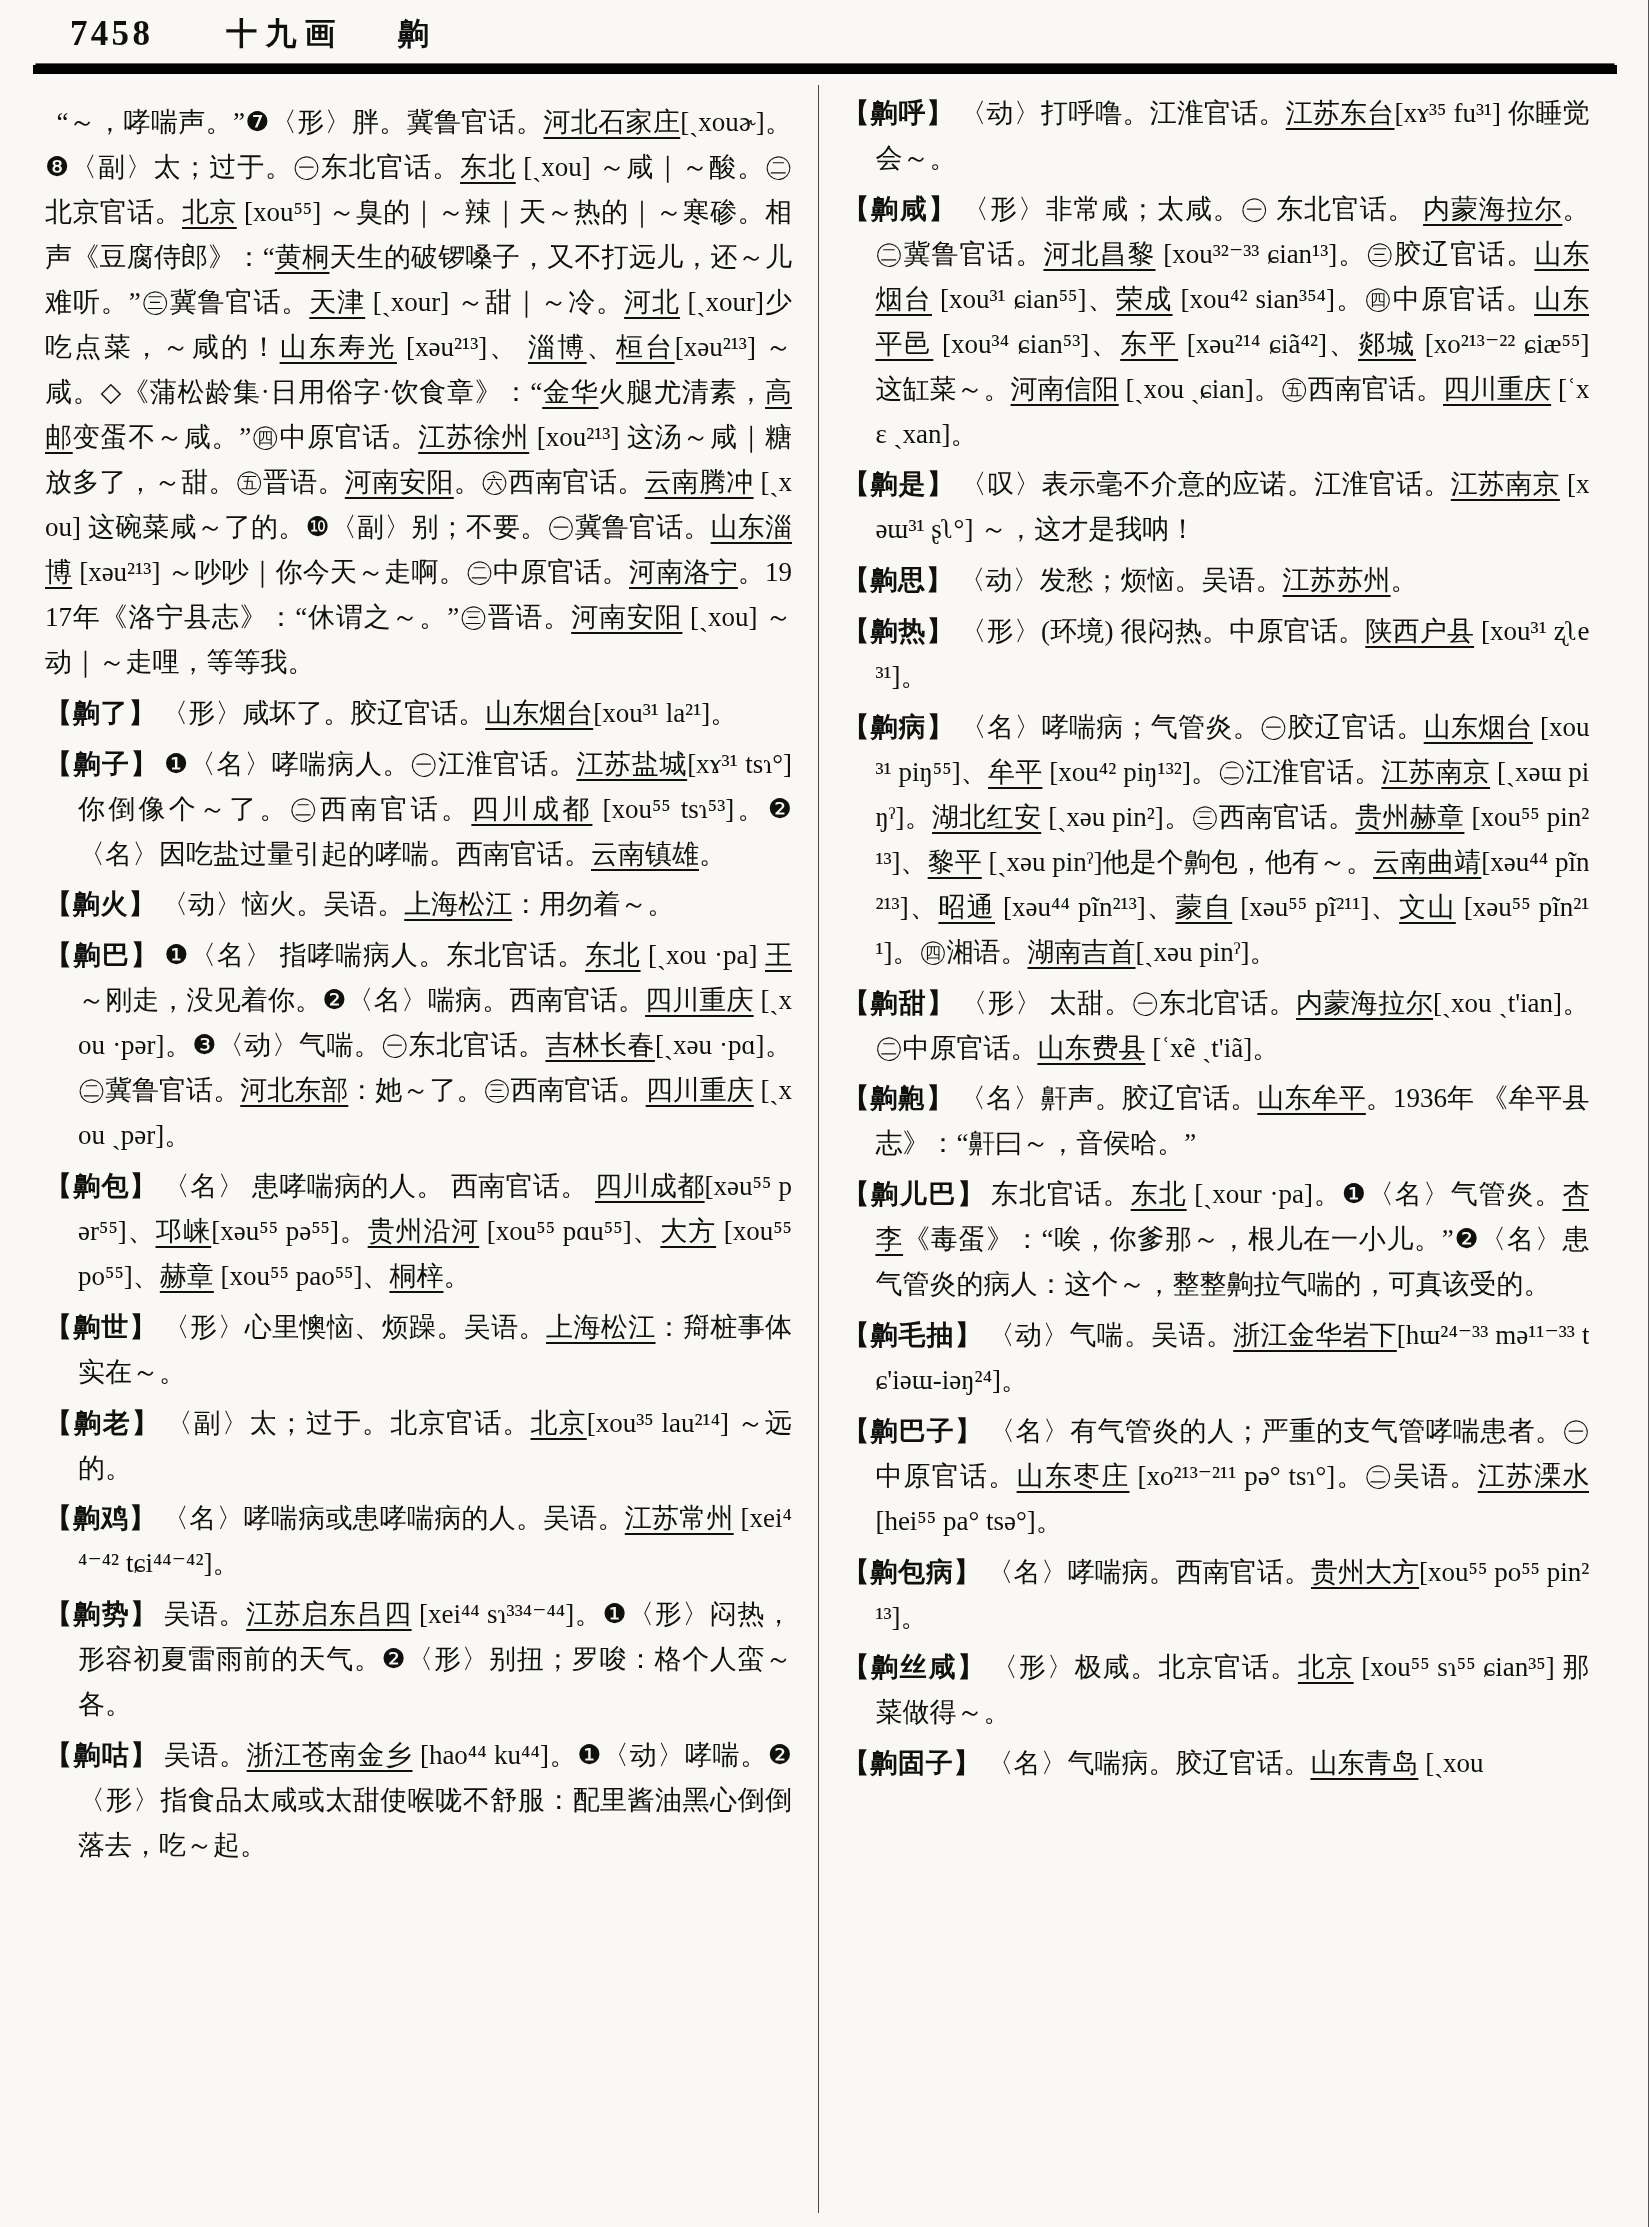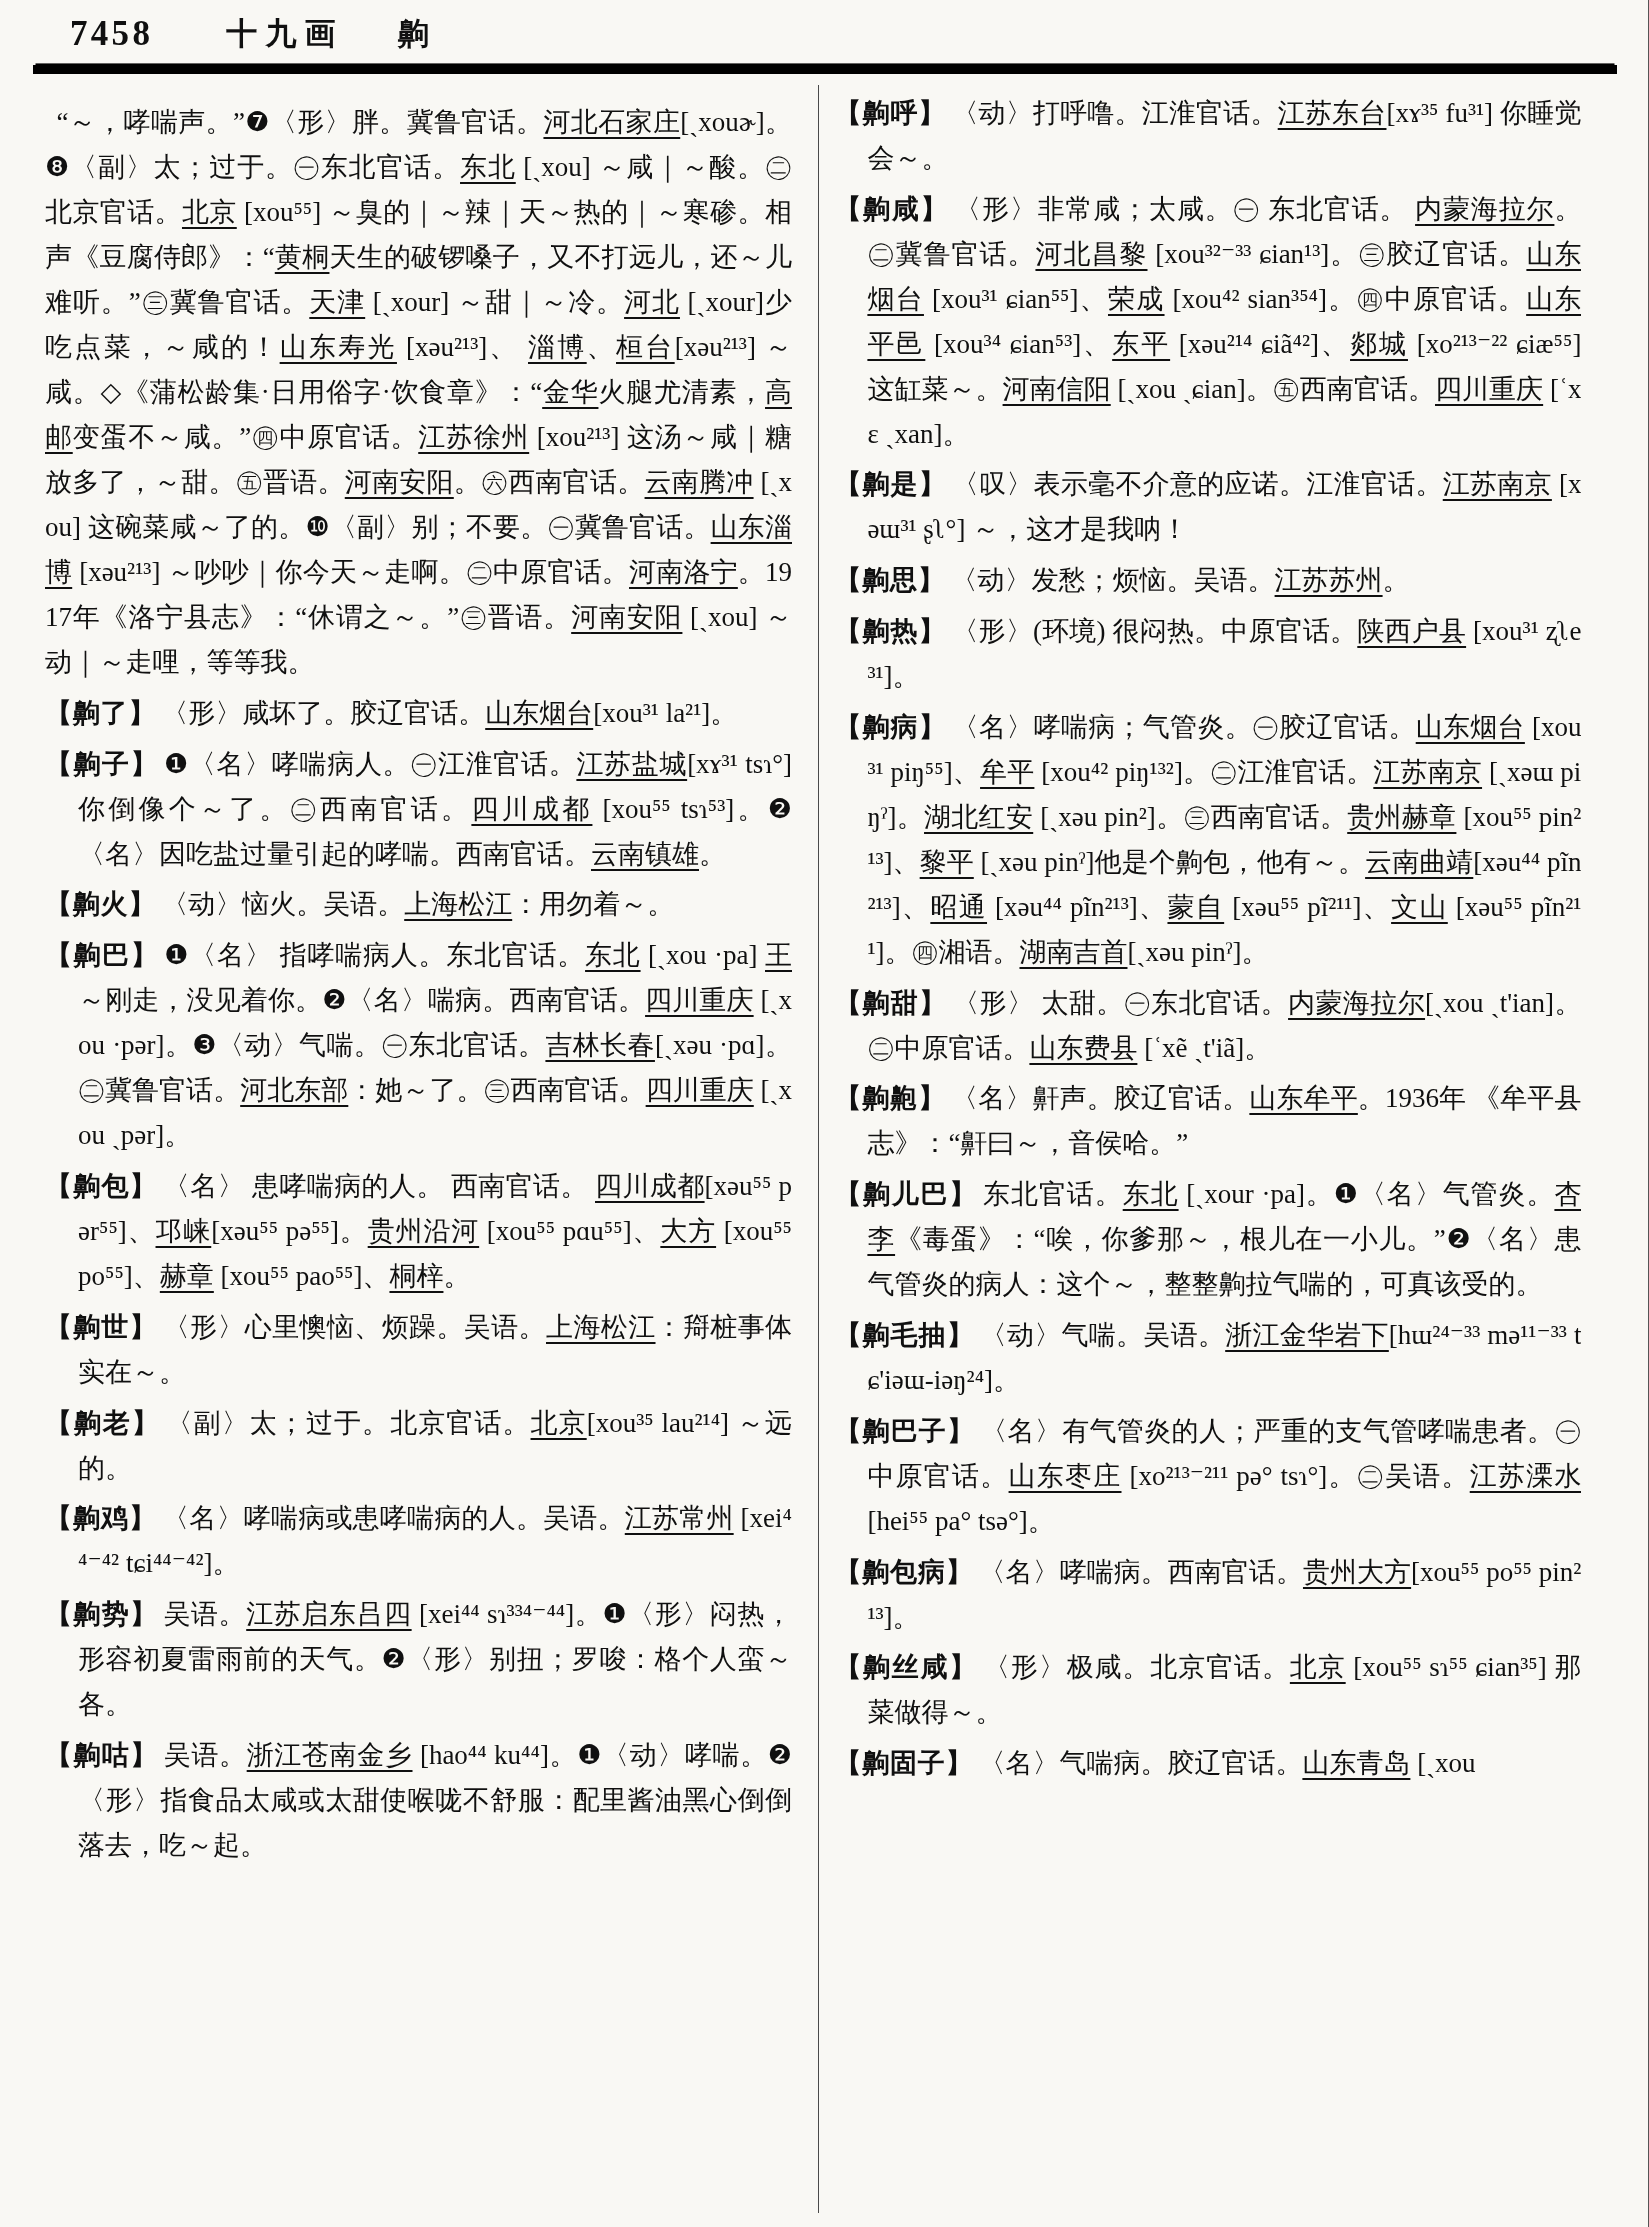--- a/index.html
+++ b/index.html
@@ -25,21 +25,21 @@
     border-top:1.6px solid #000;
     box-shadow:0 -4.1px 0 -2.5px #000;
   }
   .columns {
     display:flex;
     padding:11.5px 0 0 45px;
     height:2128px;
   }
   .col { width:747px; overflow:hidden; }
   .col-left { padding-right:26.4px; }
-  .col-right { border-left:1.6px solid #4a4a4a; padding-left:15px; }
+  .col-right { border-left:1.6px solid #4a4a4a; padding-left:23px; }
   p.entry {
     margin:5.8px 0;
     font-size:27px; line-height:45px;
     text-align:justify;
     padding-left:33px; text-indent:-33px;
     word-break:break-all;
   }
   p.entry.cont { padding-left:0; text-indent:11.5px; margin-top:15px; }
   b.head { font-weight:bold; letter-spacing:0.8px; margin-right:5px; }
   span.pn {

